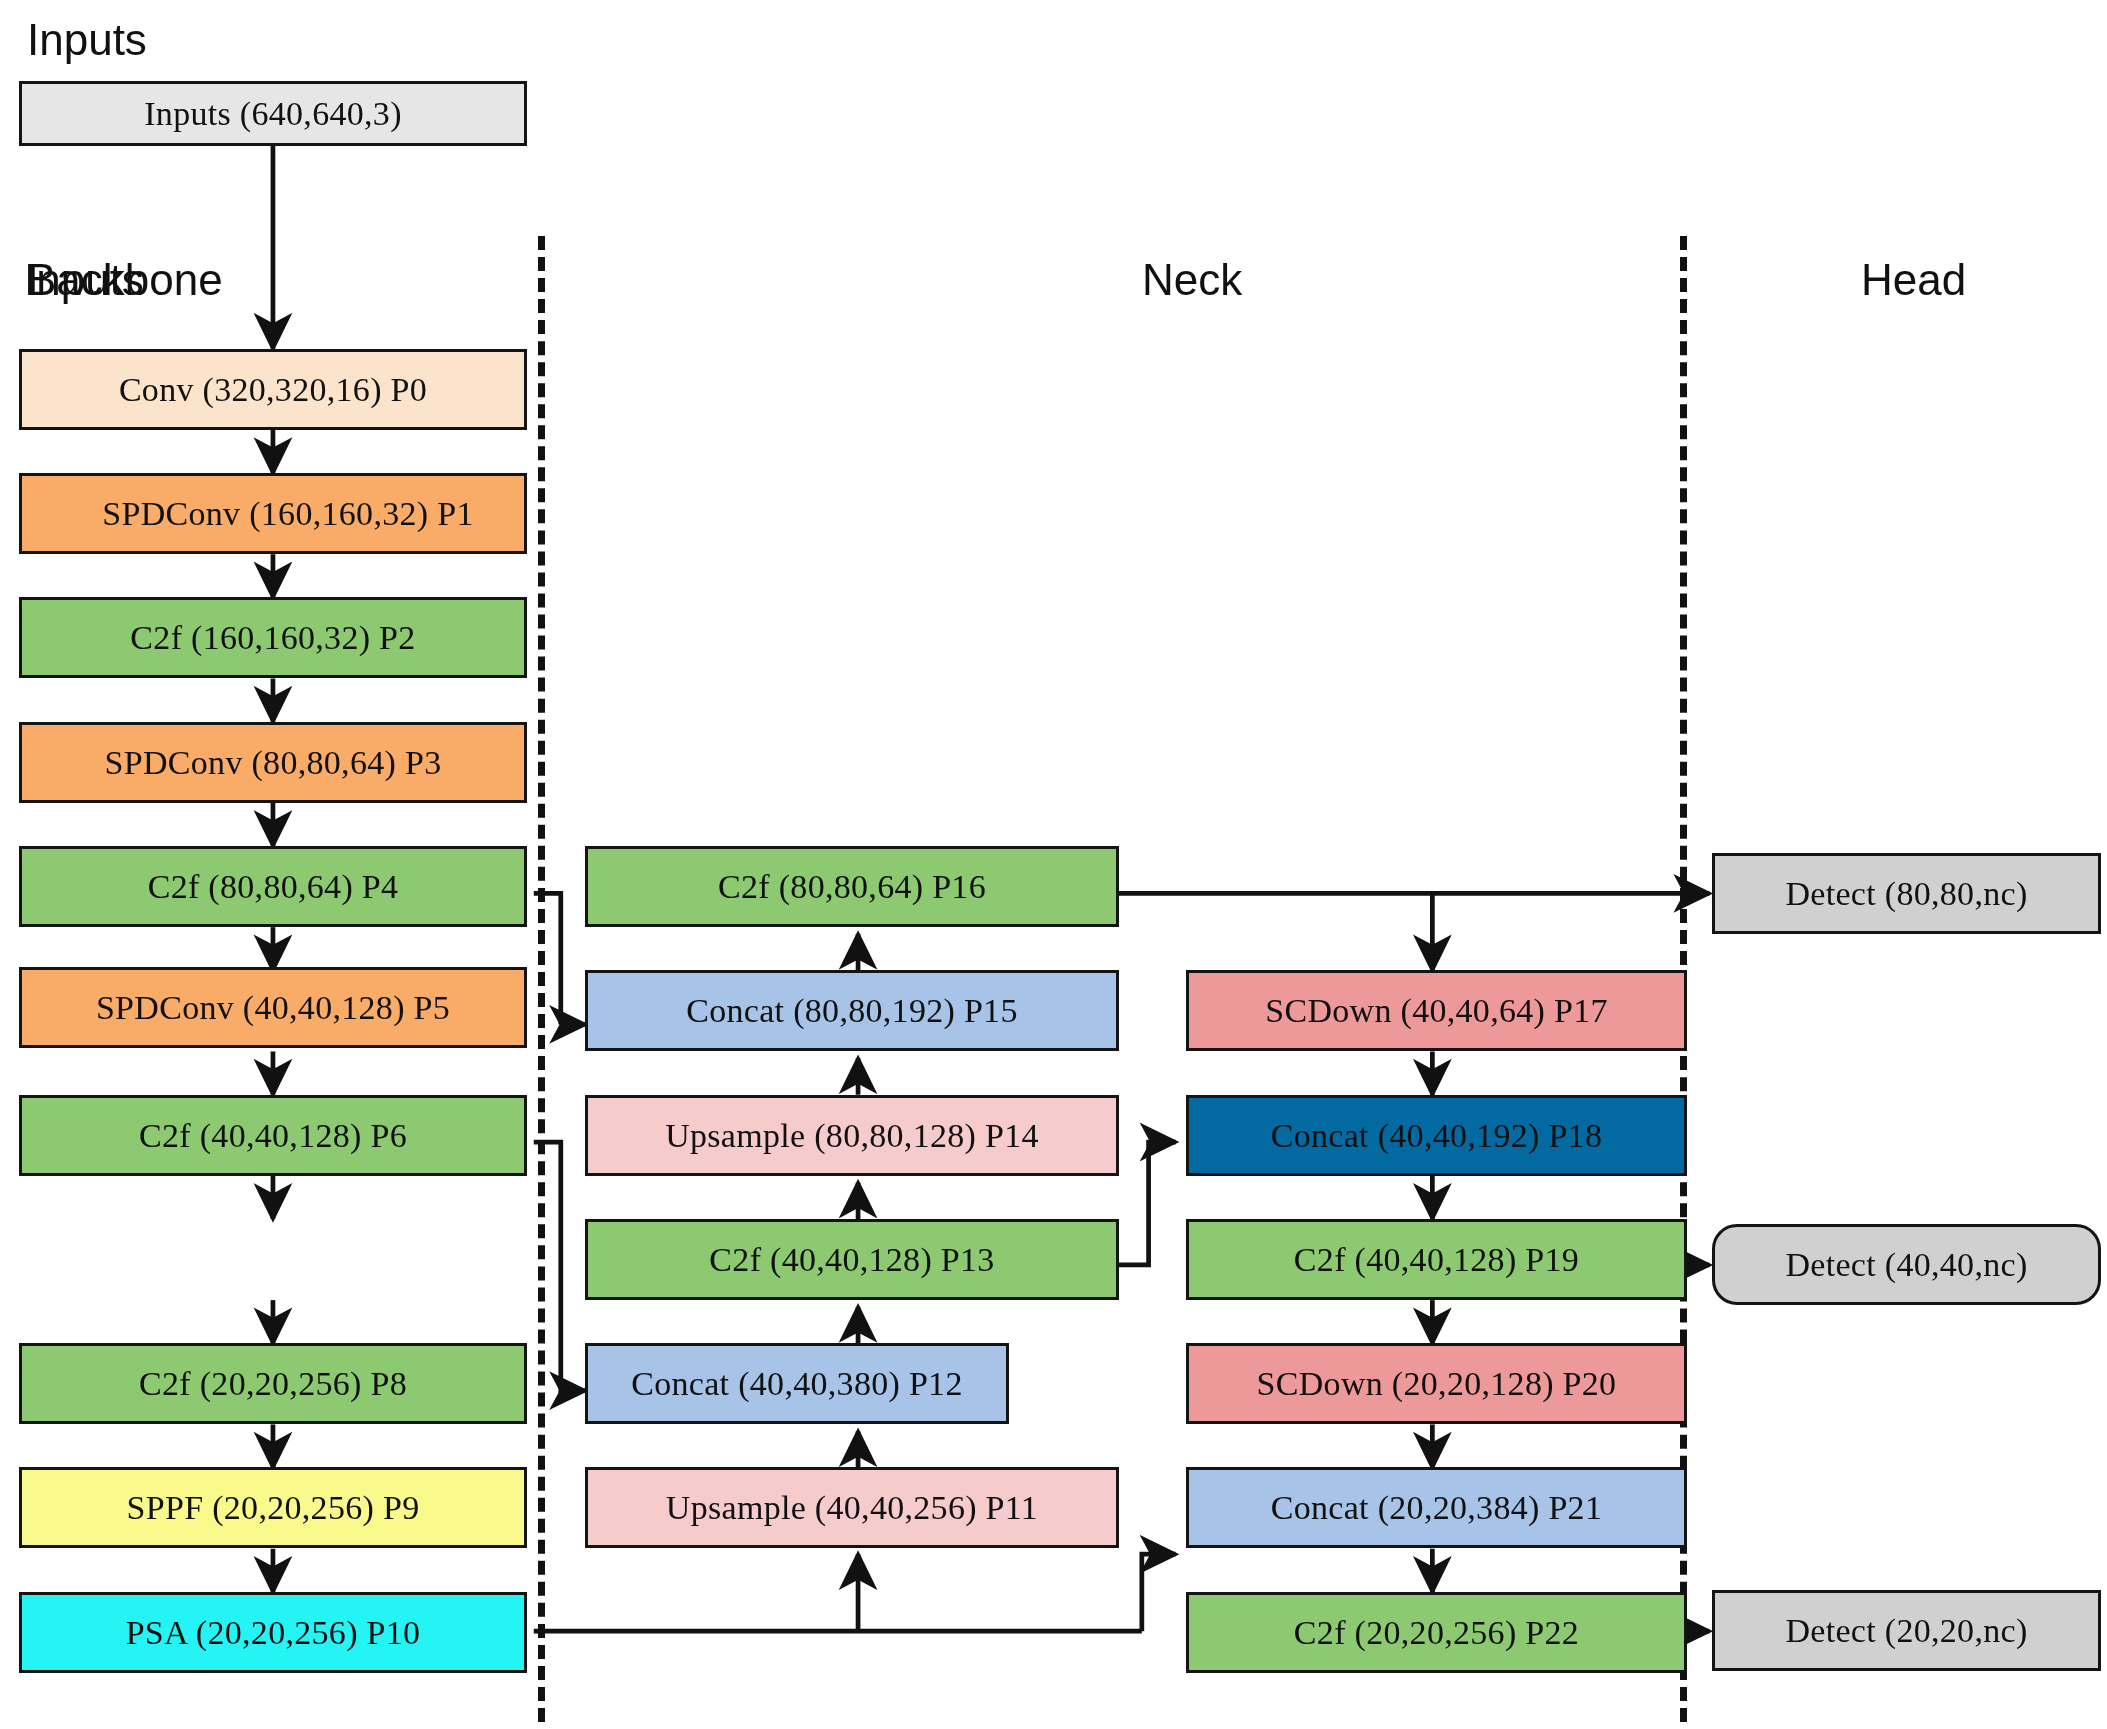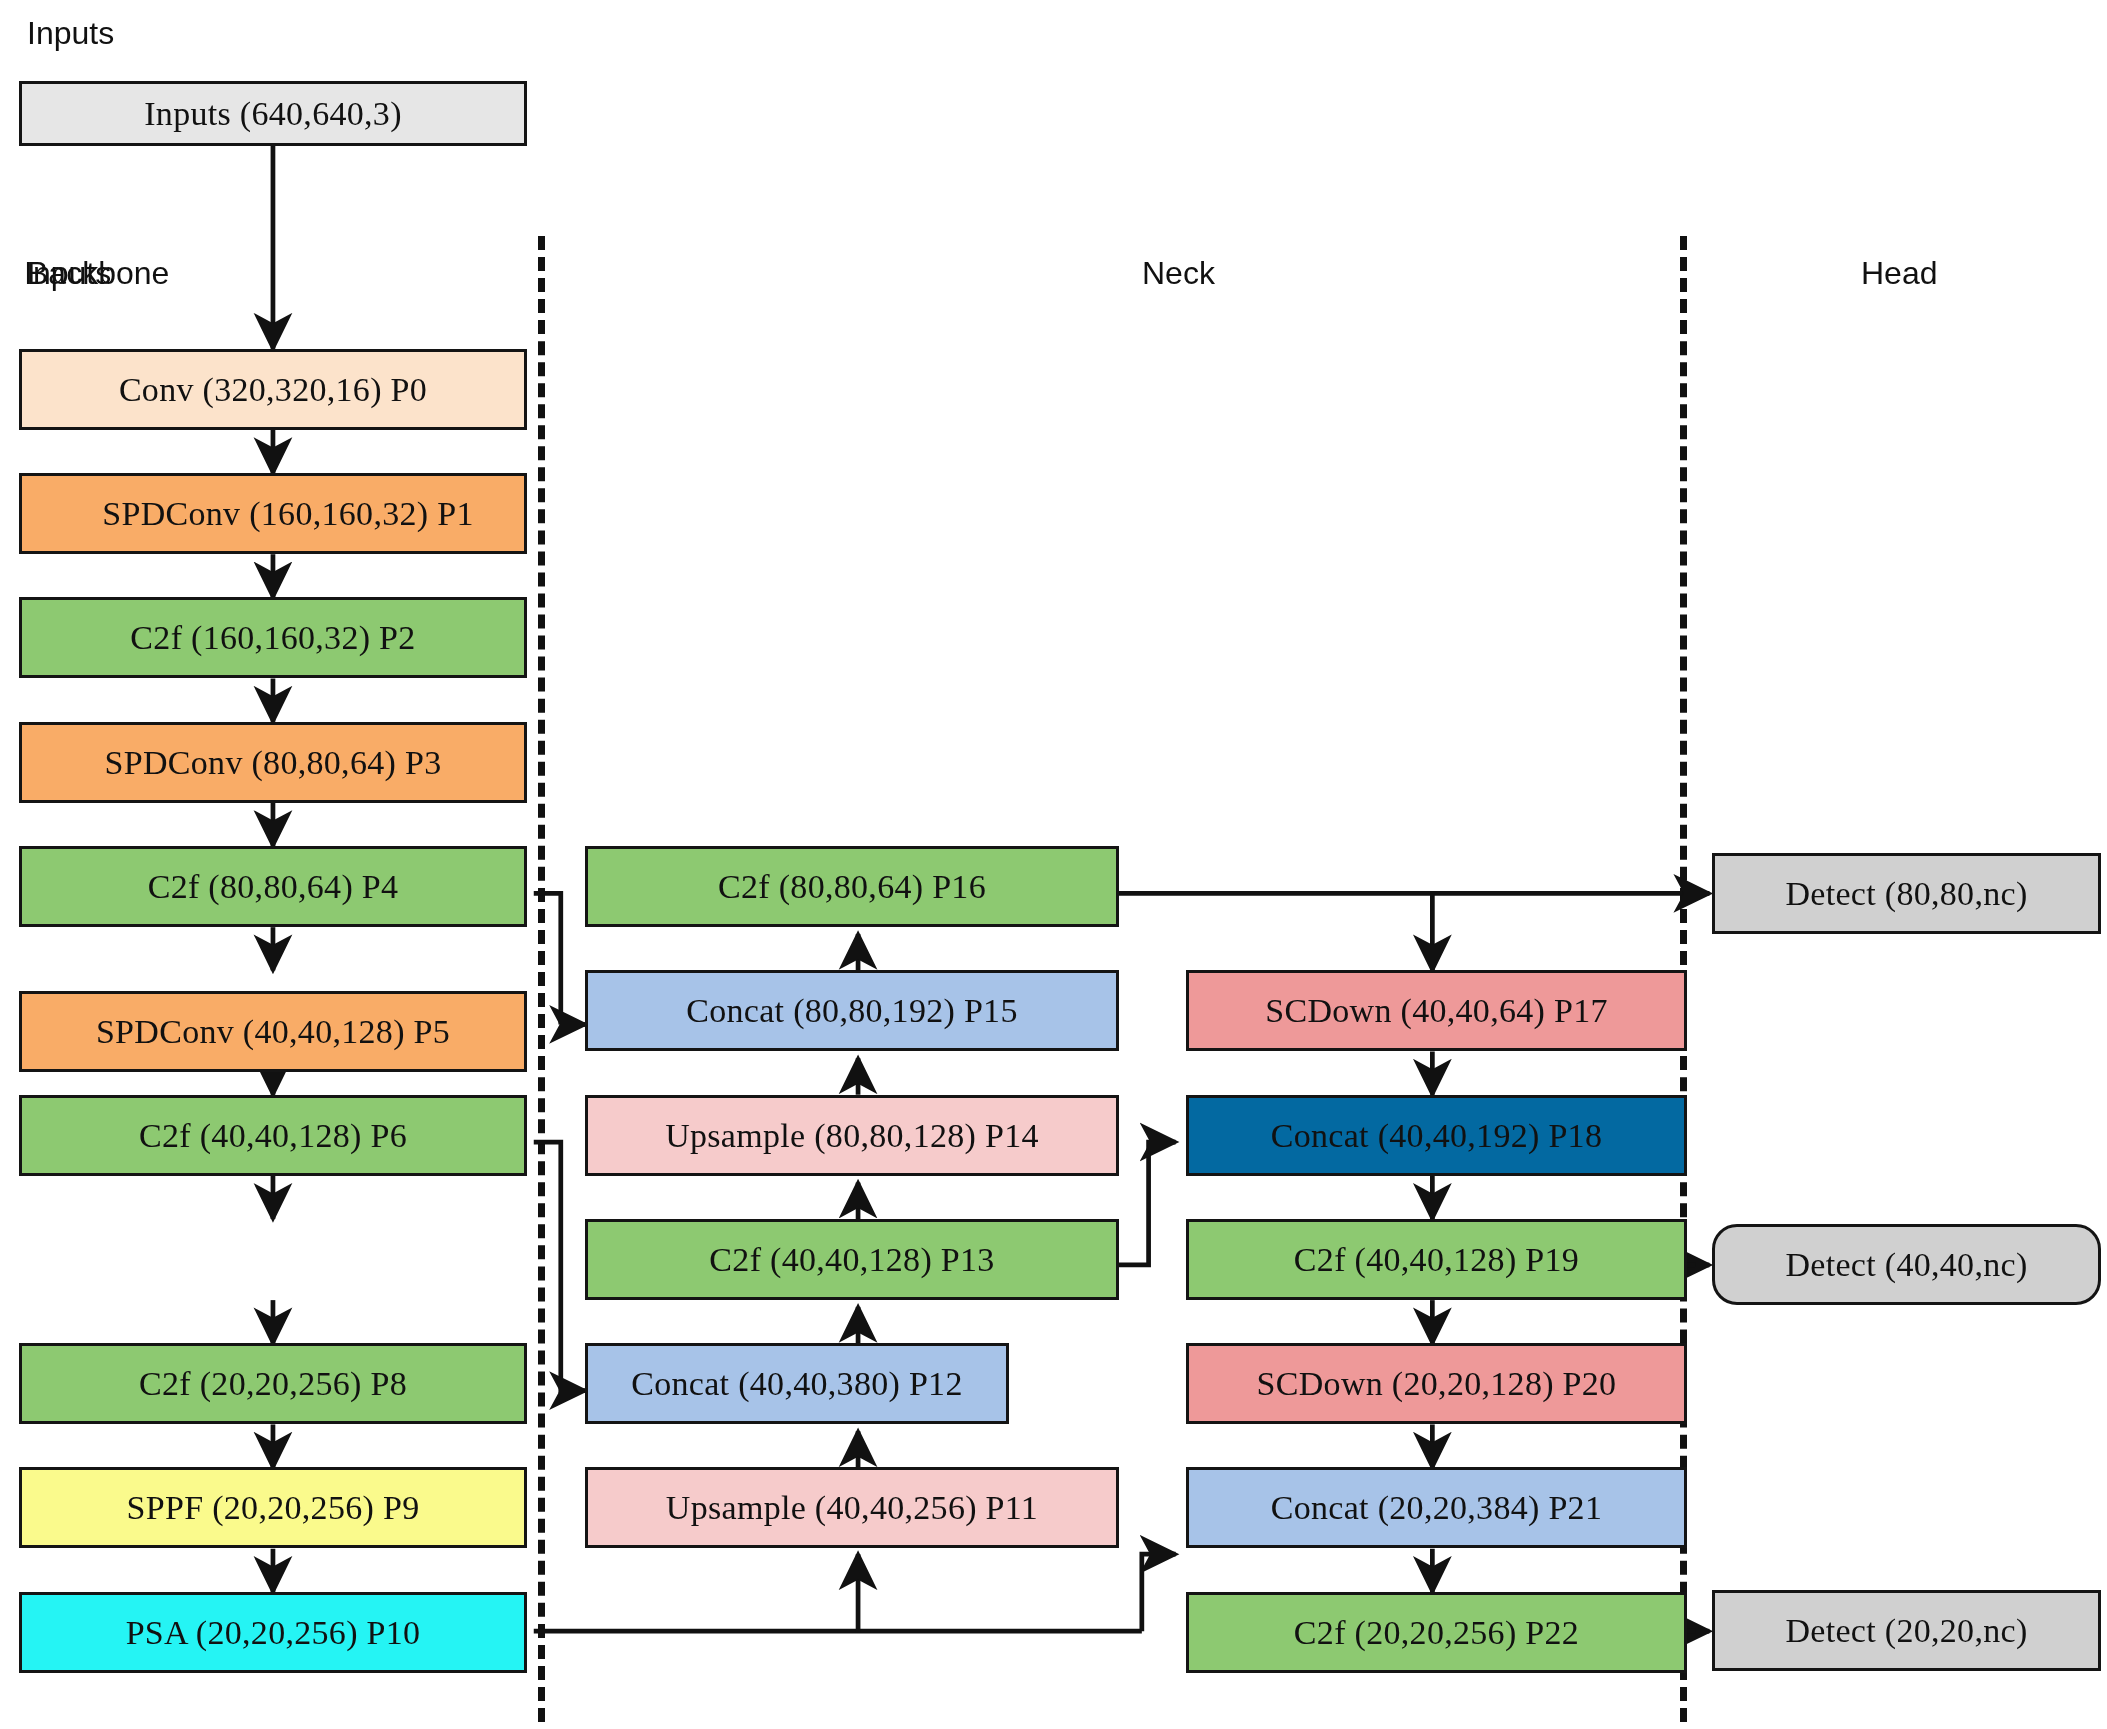--- a/index.html
+++ b/index.html
@@ -19,21 +19,21 @@
     color:#111111;
     font-family:"Liberation Serif","DejaVu Serif",serif;
     font-size:34px;
     line-height:1;
     letter-spacing:0.3px;
     white-space:nowrap;
   }
   .section-label{
     position:absolute;
     font-family:"Liberation Sans","DejaVu Sans",sans-serif;
-    font-size:32px;
+    font-size:44px;
     color:#111111;
     white-space:nowrap;
   }
   .divider{
     position:absolute;
     width:0;
     border-left:7.4px dashed #111111;
   }
   svg.wires{
     position:absolute;left:0;top:0;
@@ -113,21 +113,21 @@
     </g>
   </svg>
 
   <div class="node" style="left:19px;top:81px;width:508px;height:65px;background:#E6E6E6;">Inputs  (640,640,3)</div>
 
   <div class="node" style="left:19px;top:349px;width:508px;height:81px;background:#FCE3CB;">Conv  (320,320,16)  P0</div>
   <div class="node" style="left:19px;top:473px;width:508px;height:81px;background:#F9AC67;padding-left:30px;">SPDConv  (160,160,32)  P1</div>
   <div class="node" style="left:19px;top:597px;width:508px;height:81px;background:#8DC971;">C2f  (160,160,32)  P2</div>
   <div class="node" style="left:19px;top:722px;width:508px;height:81px;background:#F9AC67;">SPDConv  (80,80,64)  P3</div>
   <div class="node" style="left:19px;top:846px;width:508px;height:81px;background:#8DC971;">C2f  (80,80,64)  P4</div>
-  <div class="node" style="left:19px;top:991px;width:508px;height:81px;background:#F9AC67;">SPDConv  (40,40,128)  P5</div>
+  <div class="node" style="left:19px;top:967px;width:508px;height:81px;background:#F9AC67;">SPDConv  (40,40,128)  P5</div>
   <div class="node" style="left:19px;top:1095px;width:508px;height:81px;background:#8DC971;">C2f  (40,40,128)  P6</div>
   <div class="node" style="left:19px;top:1343px;width:508px;height:81px;background:#8DC971;">C2f  (20,20,256)  P8</div>
   <div class="node" style="left:19px;top:1467px;width:508px;height:81px;background:#FAFA8C;">SPPF  (20,20,256)  P9</div>
   <div class="node" style="left:19px;top:1592px;width:508px;height:81px;background:#25F4F4;">PSA  (20,20,256)  P10</div>
 
   <div class="node" style="left:585px;top:846px;width:534px;height:81px;background:#8DC971;">C2f  (80,80,64)  P16</div>
   <div class="node" style="left:585px;top:970px;width:534px;height:81px;background:#A7C3E8;">Concat  (80,80,192)  P15</div>
   <div class="node" style="left:585px;top:1095px;width:534px;height:81px;background:#F6CBCB;">Upsample  (80,80,128)  P14</div>
   <div class="node" style="left:585px;top:1219px;width:534px;height:81px;background:#8DC971;">C2f  (40,40,128)  P13</div>
   <div class="node" style="left:585px;top:1343px;width:424px;height:81px;background:#A7C3E8;">Concat  (40,40,380)  P12</div>

